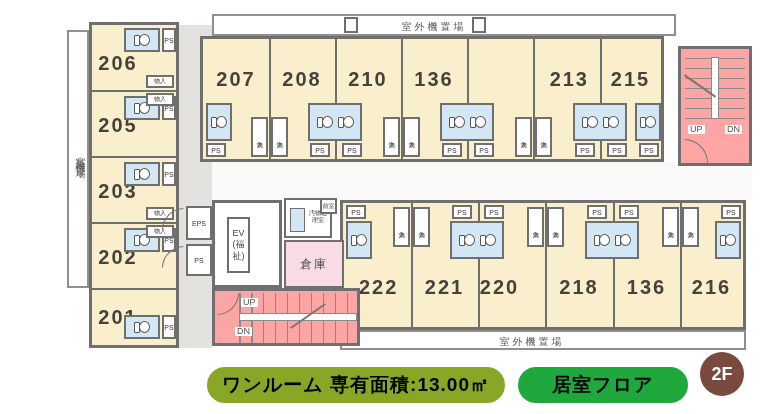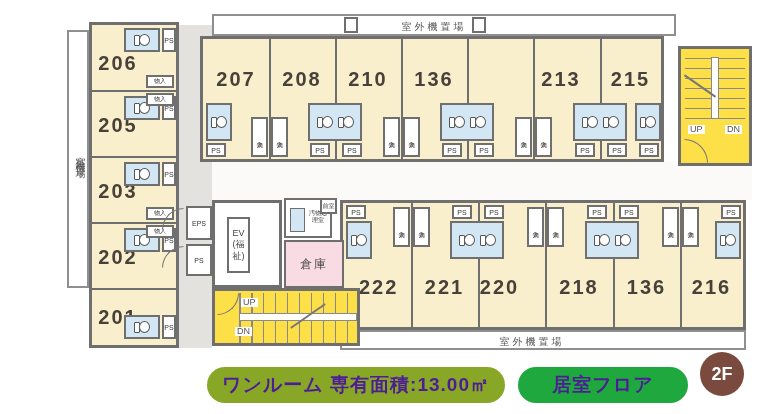--- a/index.html
+++ b/index.html
@@ -16,35 +16,35 @@
   .corridor{background:#e4e2df;}
   .hallway{background:#fbfaf8;}
   .wc{background:#d3e6f4;border:2px solid #6f6f6f;display:flex;align-items:center;justify-content:center;gap:5px;}
   .toilet{position:relative;width:16px;height:12px;flex:none;}
   .toilet::before{content:"";position:absolute;left:0;top:1px;width:4px;height:9px;background:#fff;border:1px solid #555;border-radius:1px;}
   .toilet::after{content:"";position:absolute;left:5px;top:0;width:9px;height:10px;background:#fff;border:1px solid #555;border-radius:50%;}
   .tag{background:#fff;border:2px solid #6f6f6f;display:flex;align-items:center;justify-content:center;
        font-size:7px;color:#333;line-height:1;}
   .closet{background:#fff;border:2px solid #6f6f6f;display:flex;align-items:center;justify-content:center;
        font-size:6px;color:#333;line-height:1.1;text-align:center;}
-  .stairs{background:#fde047;border:3px solid #6f6f6f;}
+  .stairs{background:#fca5a5;border:3px solid #6f6f6f;}
   .treads-v{background:repeating-linear-gradient(90deg,#8a8a8a 0 1.5px,transparent 1.5px 12px);}
   .treads-h{background:repeating-linear-gradient(0deg,#8a8a8a 0 1.5px,transparent 1.5px 10px);}
   .rail{background:#fff;border:1px solid #8a8a8a;}
   .updn{font-size:9px;color:#555;background:#fff;padding:0 2px;line-height:1;}
   .diag{background:#777;}
   .evroom{background:#fff;border:3px solid #6f6f6f;}
   .evcar{border:2px solid #6f6f6f;display:flex;align-items:center;justify-content:center;text-align:center;
        font-size:9px;line-height:1.25;color:#444;}
   .storage{background:#f9dce3;border:2px solid #6f6f6f;display:flex;align-items:center;justify-content:center;
        font-size:12px;color:#4a4a4a;letter-spacing:2px;}
   .service{background:#fff;border:2px solid #6f6f6f;}
   .tinytext{font-size:6px;color:#333;line-height:1.15;text-align:center;}
   .arc{border:1.3px solid #777;background:transparent;}
-  .pill{border-radius:19px;display:flex;align-items:center;justify-content:center;color:#4c1d95;
+  .pill{border-radius:19px;display:flex;align-items:center;justify-content:center;color:#000000;
        font-size:19px;font-weight:700;letter-spacing:1px;}
   .pill-olive{background:#88a727;}
   .pill-green{background:#1fa83e;}
   .floor-circle{border-radius:50%;background:#7a4a3e;display:flex;align-items:center;justify-content:center;
        color:#fff;font-size:18px;font-weight:700;}
 </style>
 </head>
 <body>
 
 <div class="plan">
@@ -110,21 +110,21 @@
     <div class="div-v" style="left:132px"></div>
     <div class="div-v" style="left:198px"></div>
     <div class="div-v" style="left:264px"></div>
     <div class="div-v" style="left:330px"></div>
     <div class="div-v" style="left:397px"></div>
 
     <span class="abs room-num" style="left:0;top:30px;width:66px;text-align:center">207</span>
     <span class="abs room-num" style="left:66px;top:30px;width:66px;text-align:center">208</span>
     <span class="abs room-num" style="left:132px;top:30px;width:66px;text-align:center">210</span>
     <span class="abs room-num" style="left:198px;top:30px;width:66px;text-align:center">136</span>
-    <span class="abs room-num" style="left:330px;top:30px;width:56px;text-align:center">213</span>
+    <span class="abs room-num" style="left:330px;top:30px;width:56px;text-align:right">213</span>
     <span class="abs room-num" style="left:397px;top:30px;width:61px;text-align:center">215</span>
 
     <div class="abs wc" style="left:3px;top:64px;width:26px;height:38px">
         <span class="toilet"></span>
       </div>
     <div class="abs tag" style="left:3px;top:104px;width:20px;height:14px">PS</div>
 
     <div class="abs closet vtext" style="left:48px;top:78px;width:17px;height:40px">物入</div>
     <div class="abs closet vtext" style="left:68px;top:78px;width:17px;height:40px">物入</div>
 

